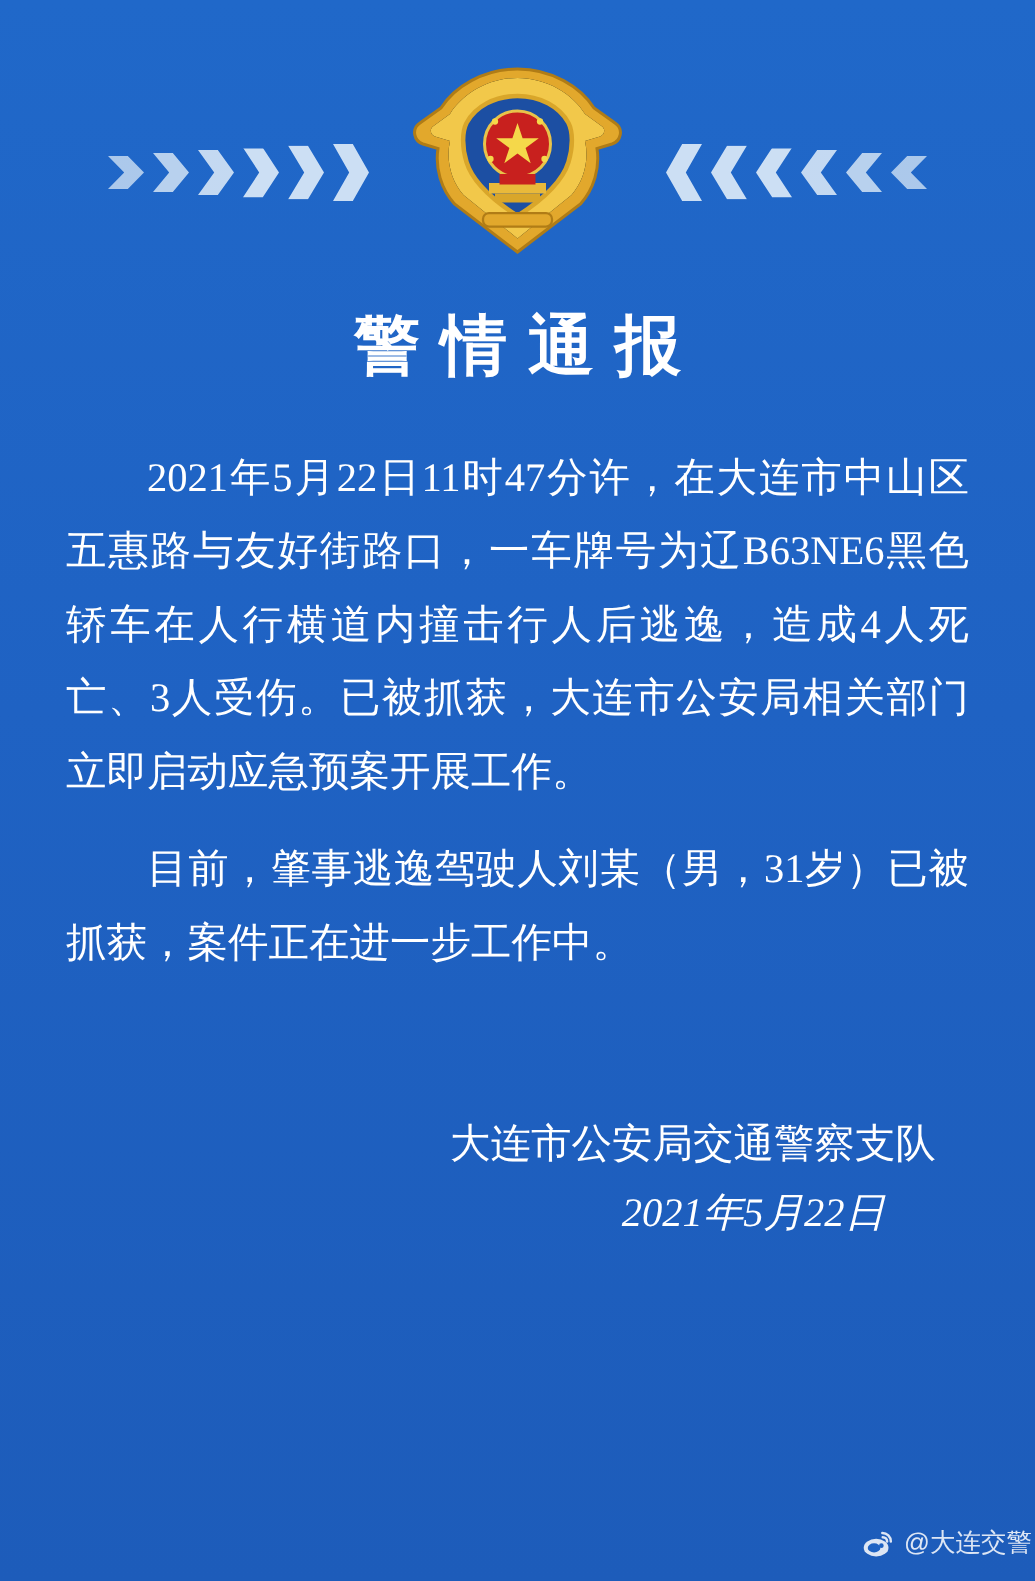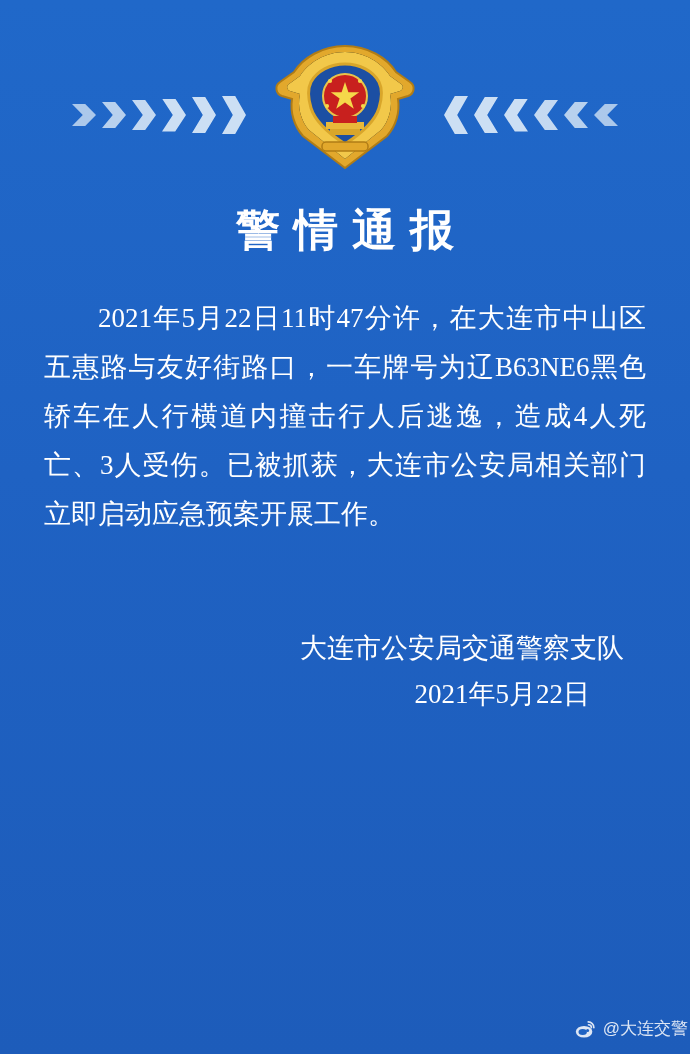--- a/index.html
+++ b/index.html
@@ -96,21 +96,21 @@
   .para { text-indent: 2em; margin: 0 0 16px 0; }
 
   
   .signature {
     margin: 86px 66px 0 0;
     text-align: right;
     font-size: 27px;
     line-height: 46px;
   }
   .sig-line { display: block; }
-  .sig-date { display: block; padding-right: 34px; }
+  .sig-date { display: block; padding-right: 34px; font-style: italic; }
 
   
   .footer {
     position: absolute;
     right: 2px;
     bottom: 14px;
     display: flex;
     align-items: center;
     gap: 7px;
     opacity: .95;
@@ -182,20 +182,21 @@
       <span class="chev"></span>
       <span class="chev"></span>
       <span class="chev"></span>
     </div>
   </div>
 
   <div class="title">警情通报</div>
 
   <div class="body-text">
     <p class="para">2021年5月22日11时47分许，在大连市中山区五惠路与友好街路口，一车牌号为辽B63NE6黑色轿车在人行横道内撞击行人后逃逸，造成4人死亡、3人受伤。已被抓获，大连市公安局相关部门立即启动应急预案开展工作。</p>
+    <p class="para">目前，肇事逃逸驾驶人刘某（男，31岁）已被抓获，案件正在进一步工作中。</p>
   </div>
 
   <div class="signature">
     <span class="sig-line">大连市公安局交通警察支队</span>
     <span class="sig-date">2021年5月22日</span>
   </div>
 
   <div class="footer">
     <span class="weibo-icon">
       <svg viewBox="0 0 24 24" width="22" height="22" aria-hidden="true">

